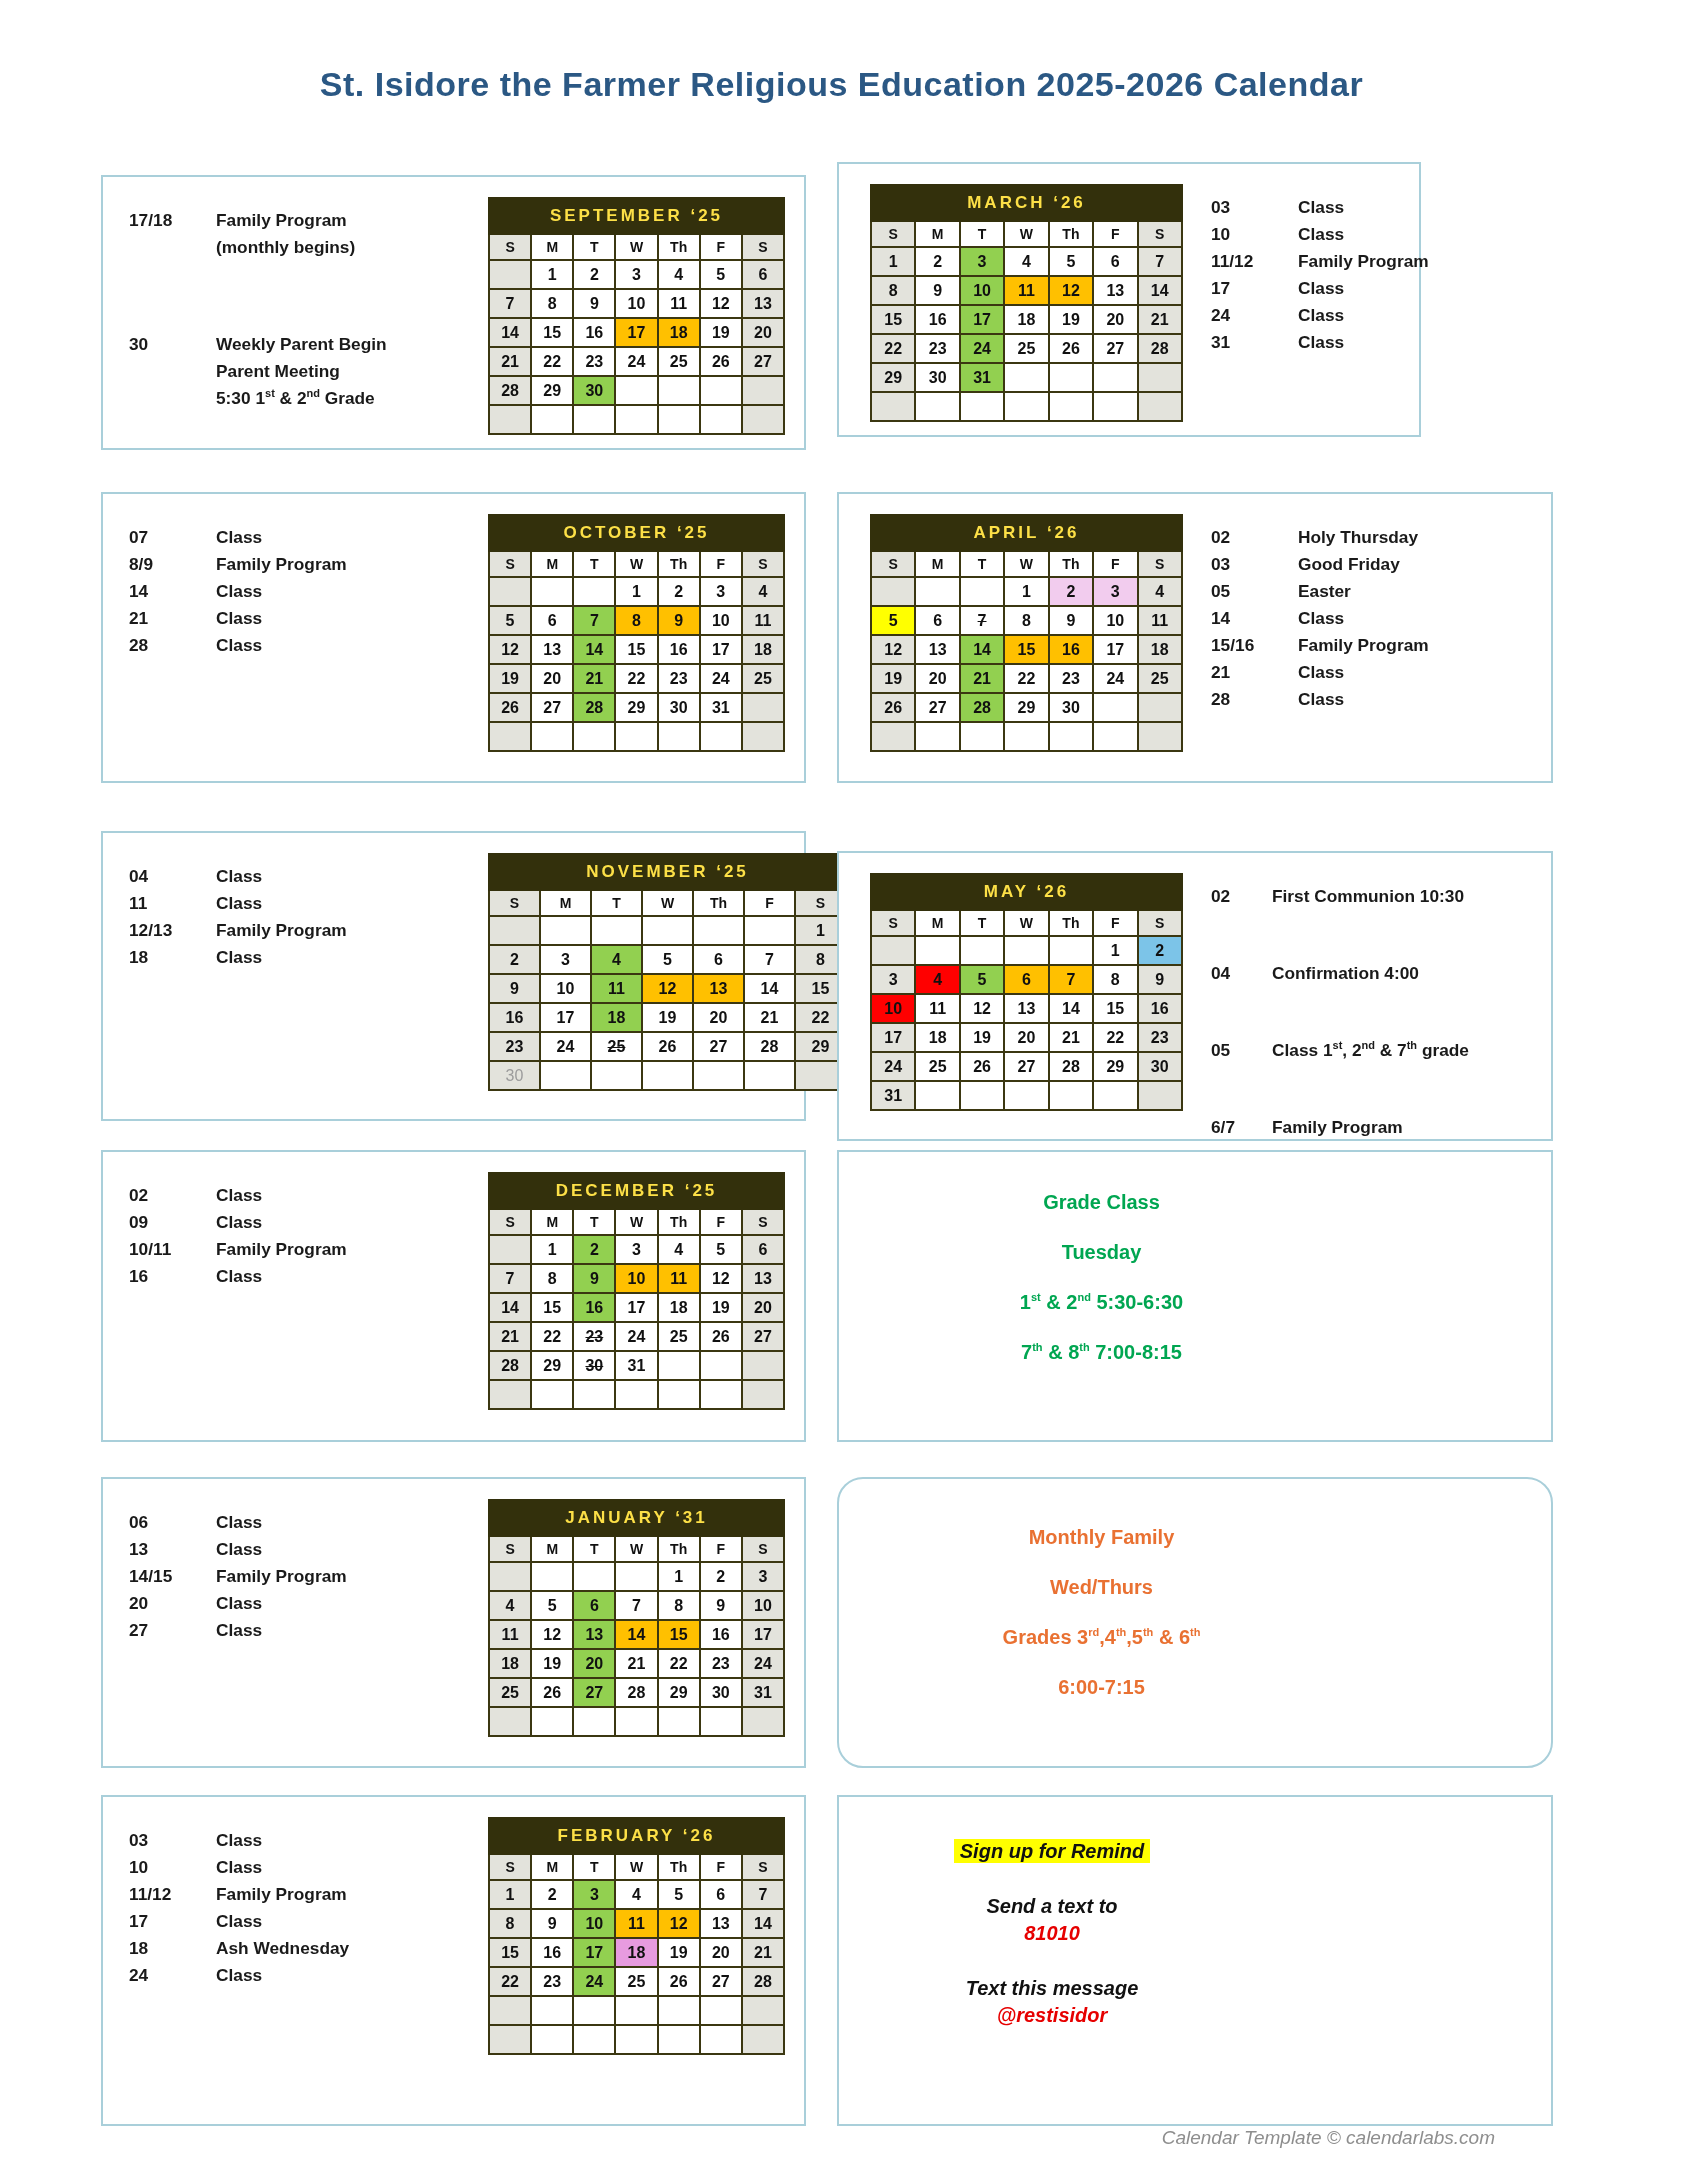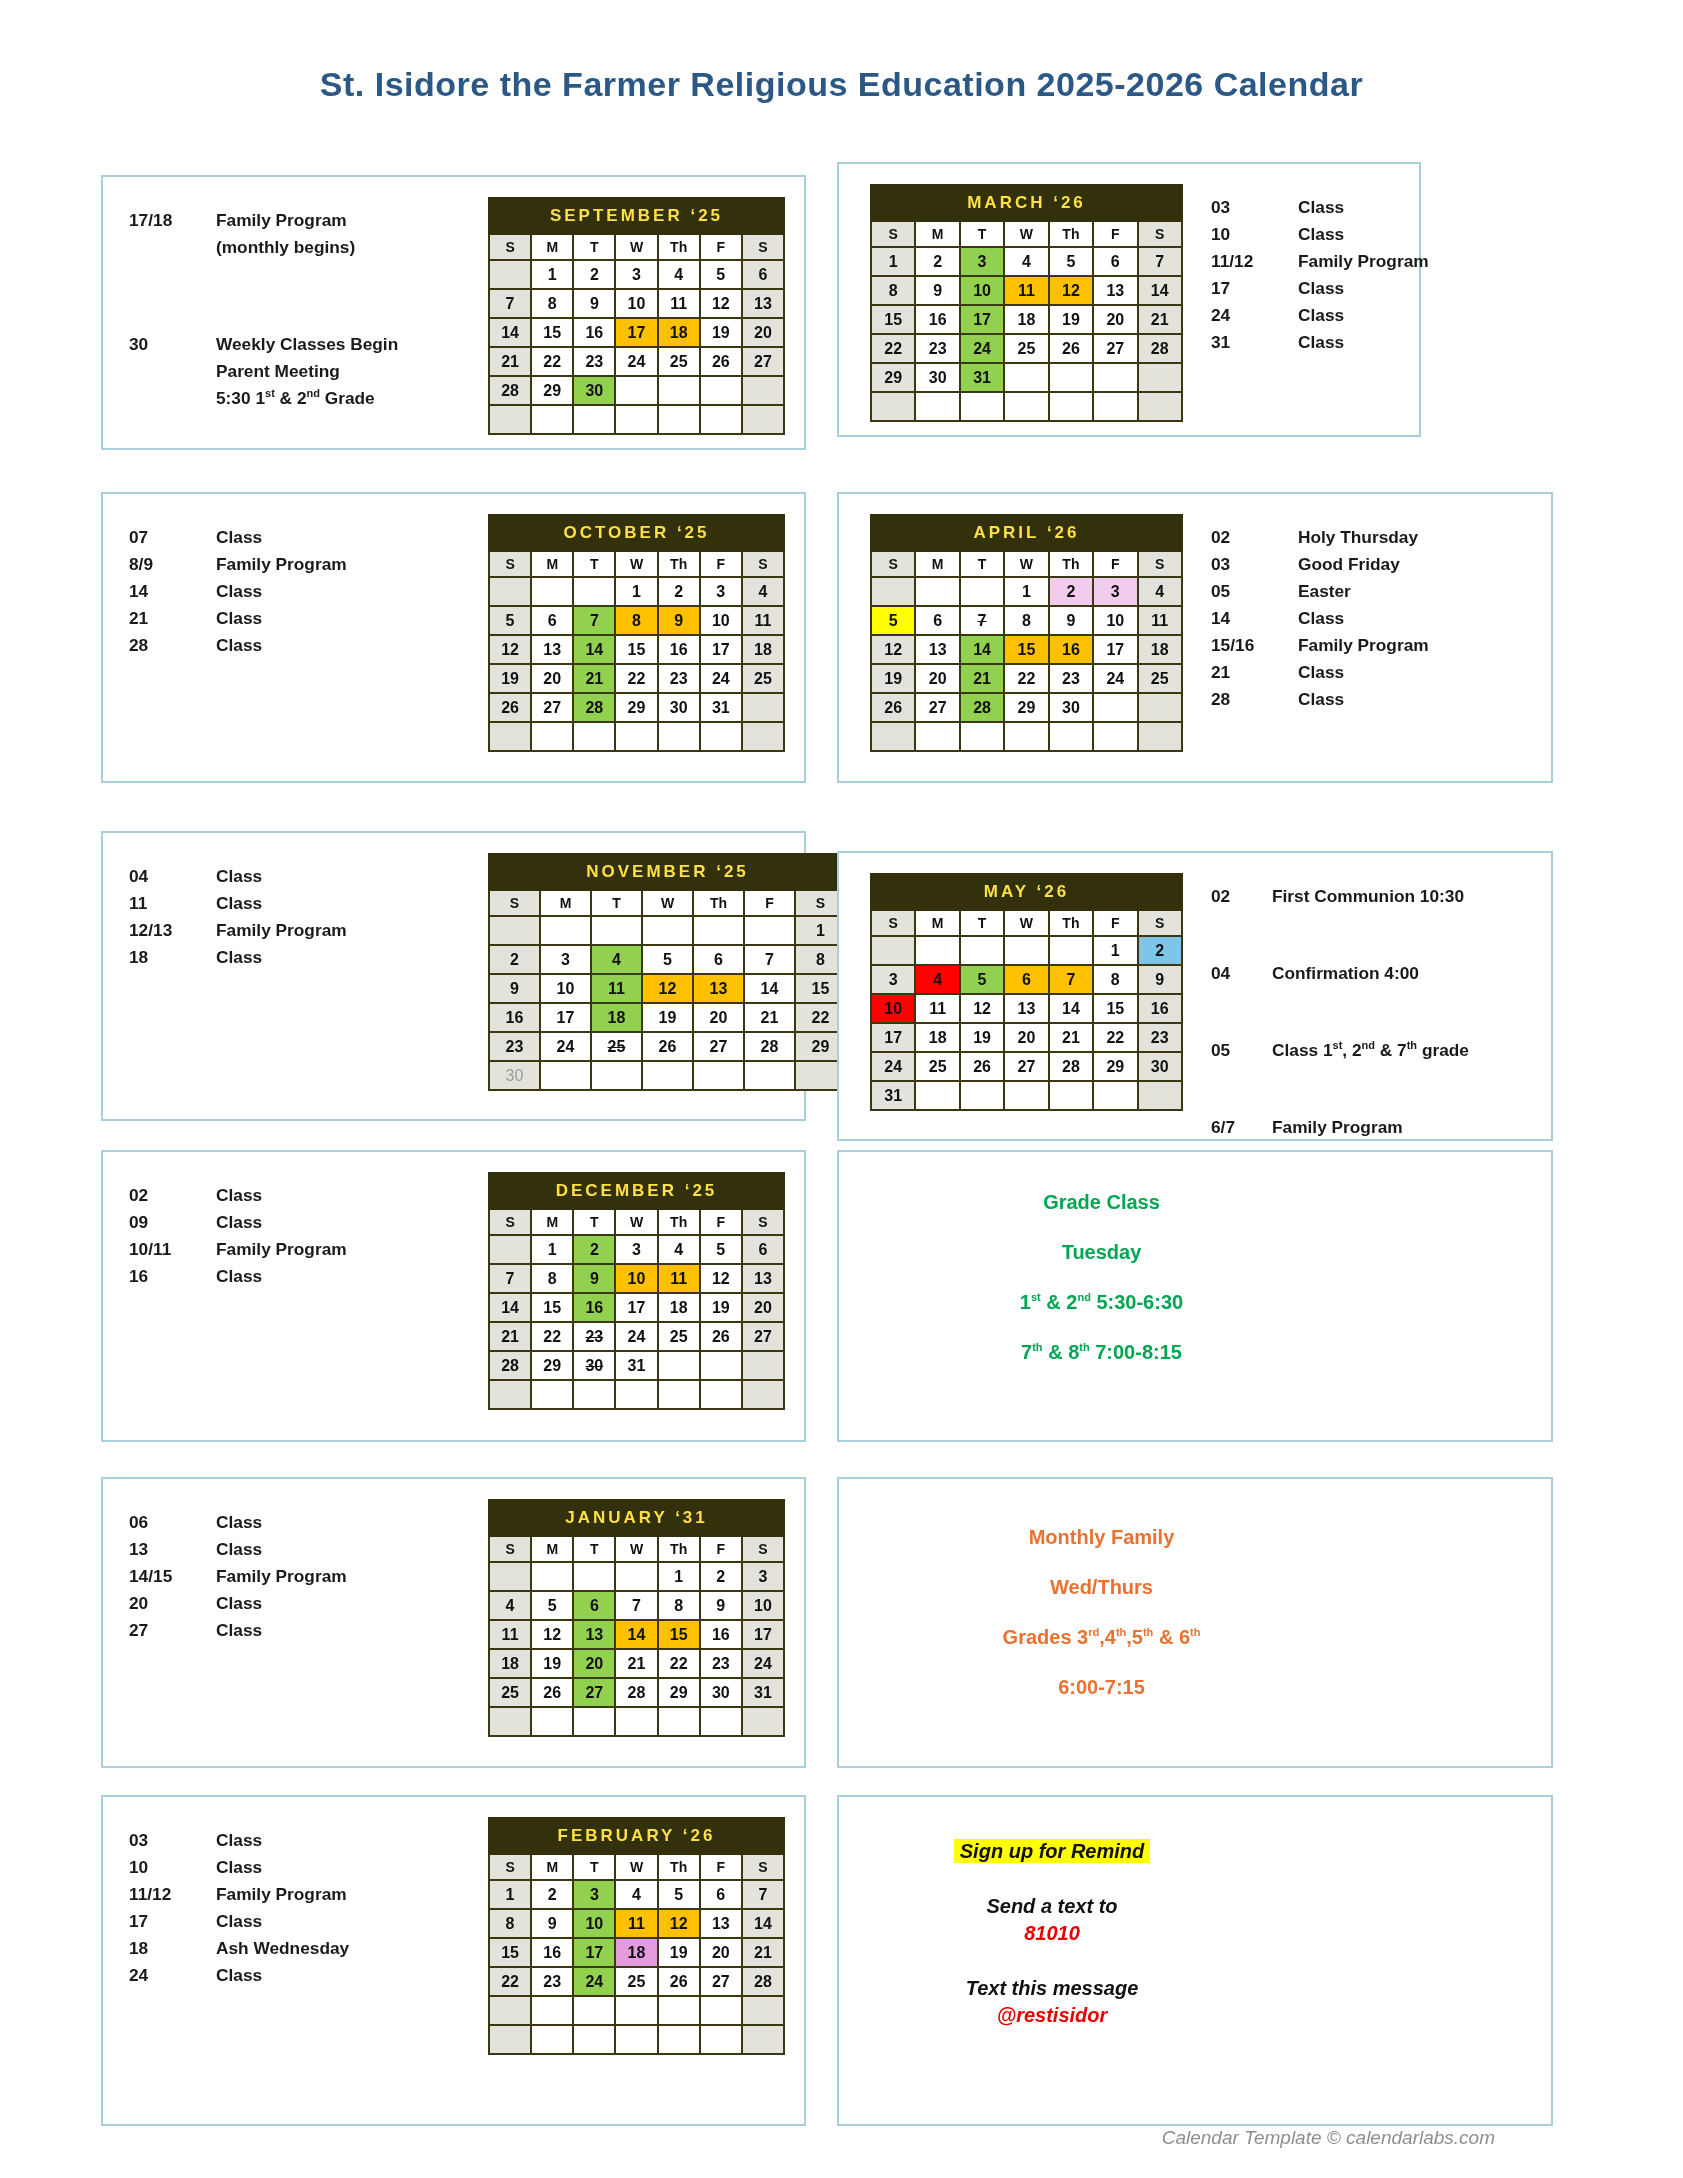--- a/index.html
+++ b/index.html
@@ -134,21 +134,21 @@
         <div class="note">
           <span class="nnum">17/18</span>
           <span class="ntxt">
             <span class="nline">Family Program</span>
             <span class="nline">(monthly begins)</span>
           </span>
         </div>
         <div class="note gap">
           <span class="nnum">30</span>
           <span class="ntxt">
-            <span class="nline">Weekly Classes Begin</span>
+            <span class="nline">Weekly Parent Begin</span>
             <span class="nline">Parent Meeting</span>
             <span class="nline">5:30 1<sup>st</sup> &amp; 2<sup>nd</sup> Grade</span>
           </span>
         </div>
       </div>
     </div>
     <div class="panel" style="left: 837px; top: 162px; width: 584px; height: 275px; padding-left: 44px;">
       <div class="calwrap" style="left: 31px; top: 20px; width: 313px;">
         <table class="cal">
           <tbody>
@@ -897,21 +897,21 @@
           </span>
         </div>
         <div class="note">
           <span class="nnum">27</span>
           <span class="ntxt">
             <span class="nline">Class</span>
           </span>
         </div>
       </div>
     </div>
-    <div class="panel" style="left: 837px; top: 1477px; width: 716px; height: 291px;">
+    <div class="panel" style="left: 837px; top: 1477px; width: 716px; height: 291px; border-radius: 26px;">
       <div class="info" style="top: 46px; left: 0px; width: 525px; color: rgb(233, 113, 50);">
         <div class="iline">Monthly Family</div>
         <div class="iline">Wed/Thurs</div>
         <div class="iline">Grades 3<sup>rd</sup>,4<sup>th</sup>,5<sup>th</sup> &amp; 6<sup>th</sup></div>
         <div class="iline">6:00-7:15</div>
       </div>
     </div>
     <div class="panel" style="left: 101px; top: 1795px; width: 705px; height: 331px;">
       <div class="calwrap" style="left: 385px; top: 20px; width: 297px;">
         <table class="cal">

